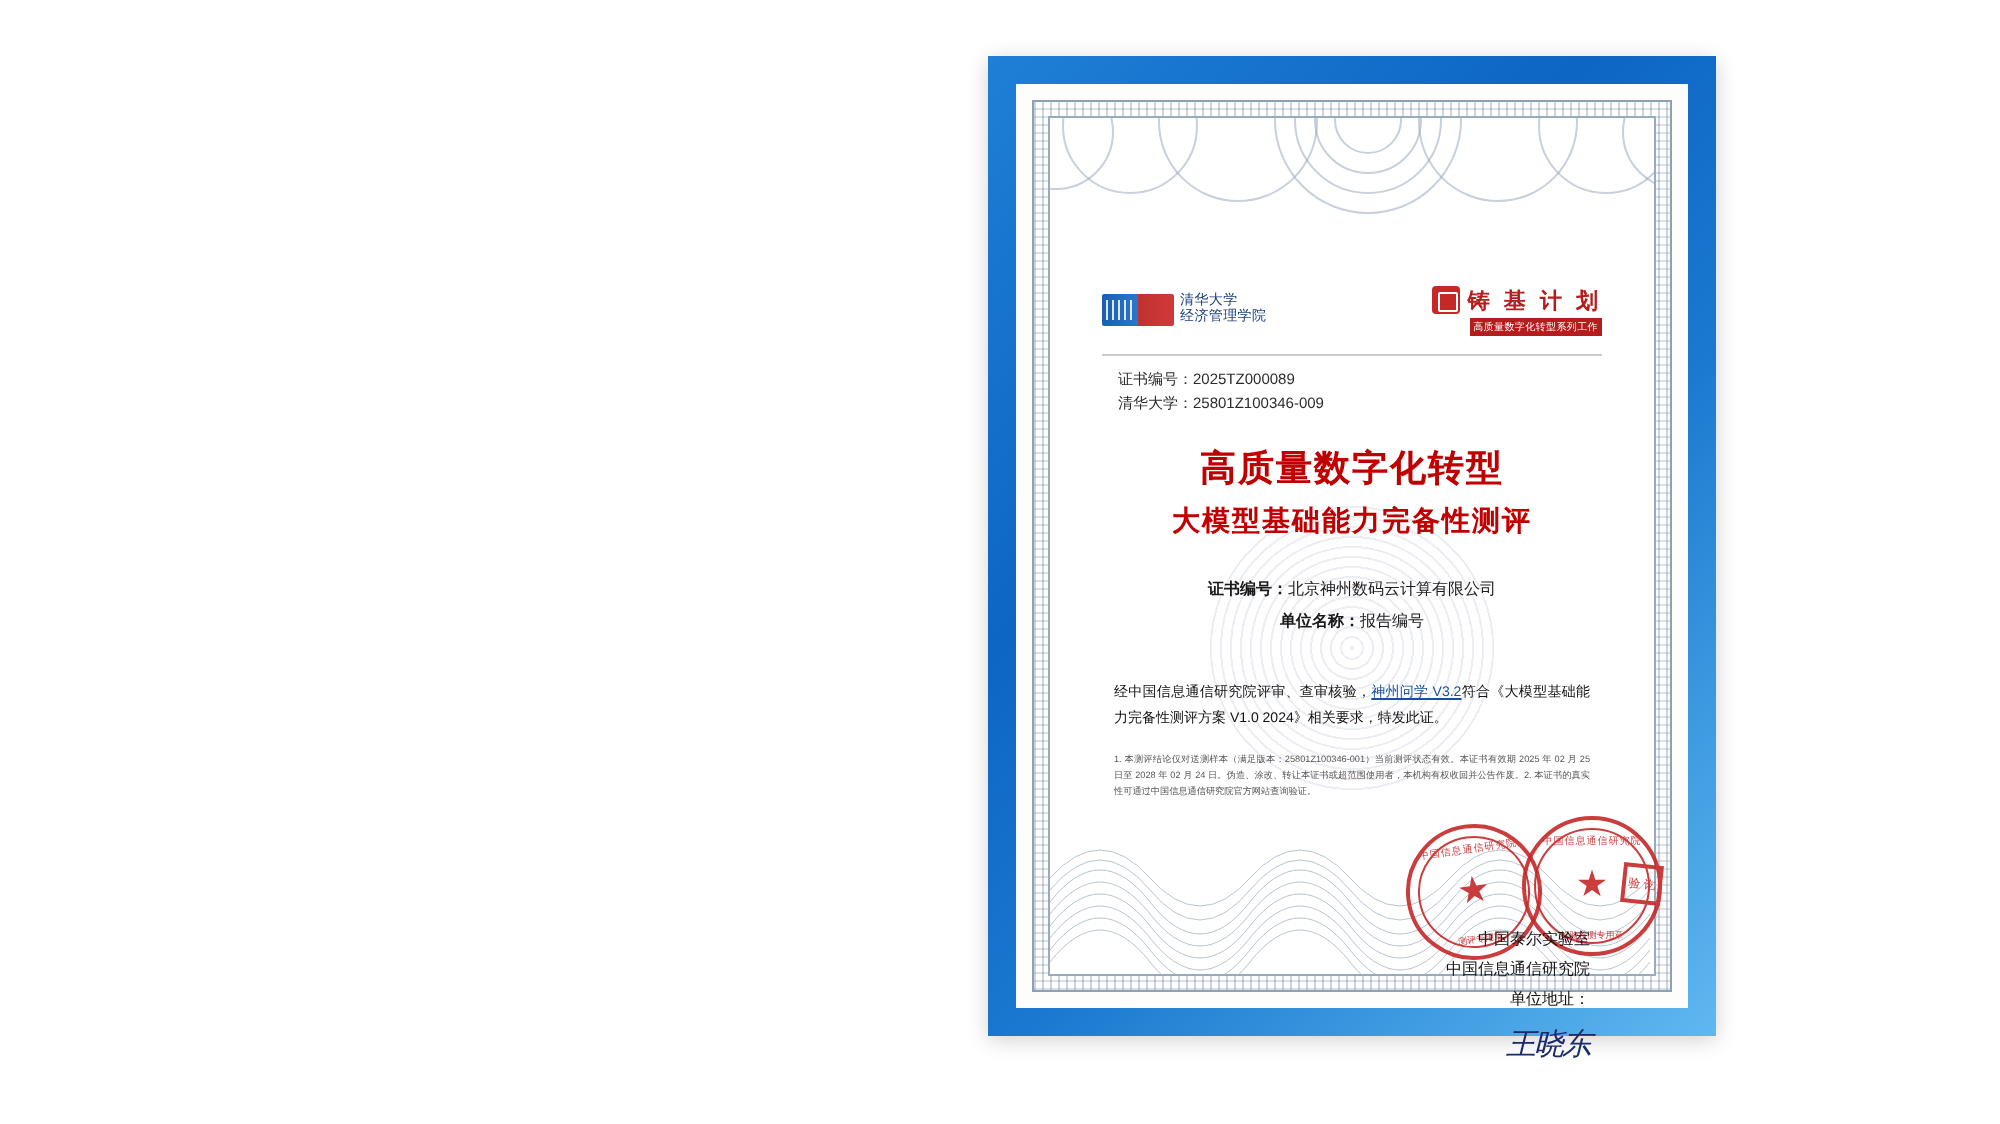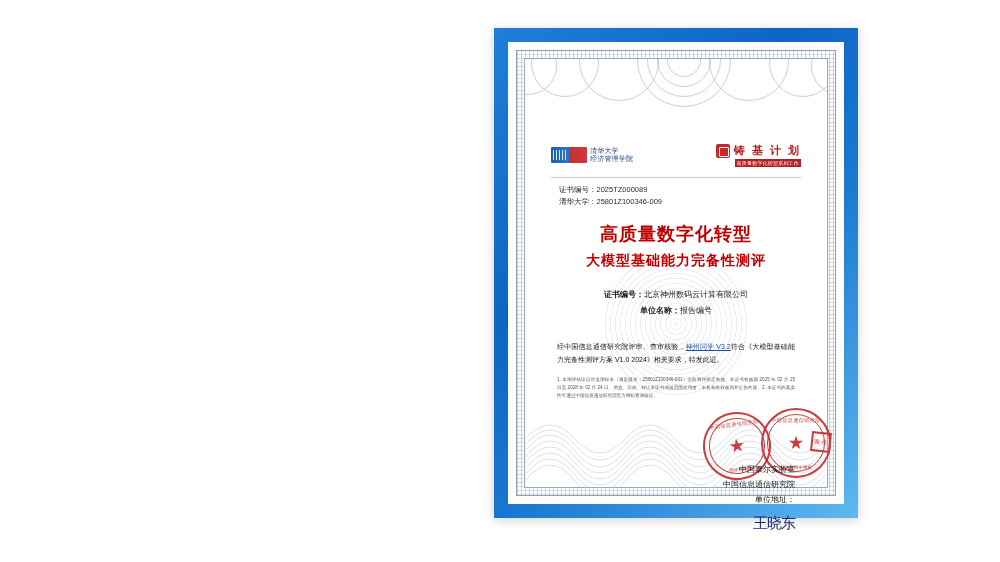--- a/index.html
+++ b/index.html
@@ -306,20 +306,21 @@
     top: 56px;
     text-align: right;
     font-size: 8px;
     color: #111;
     line-height: 1.9;
   }
   #signature {
     font-family: "Liberation Serif", serif;
     font-size: 15px;
     color: #1b2a6b;
+    font-style: italic;
     letter-spacing: -1px;
     margin-top: 2px;
   }
 </style>
 </head>
 <body>
 
 <div id="page">
 
   <div id="glow-tl"></div>

